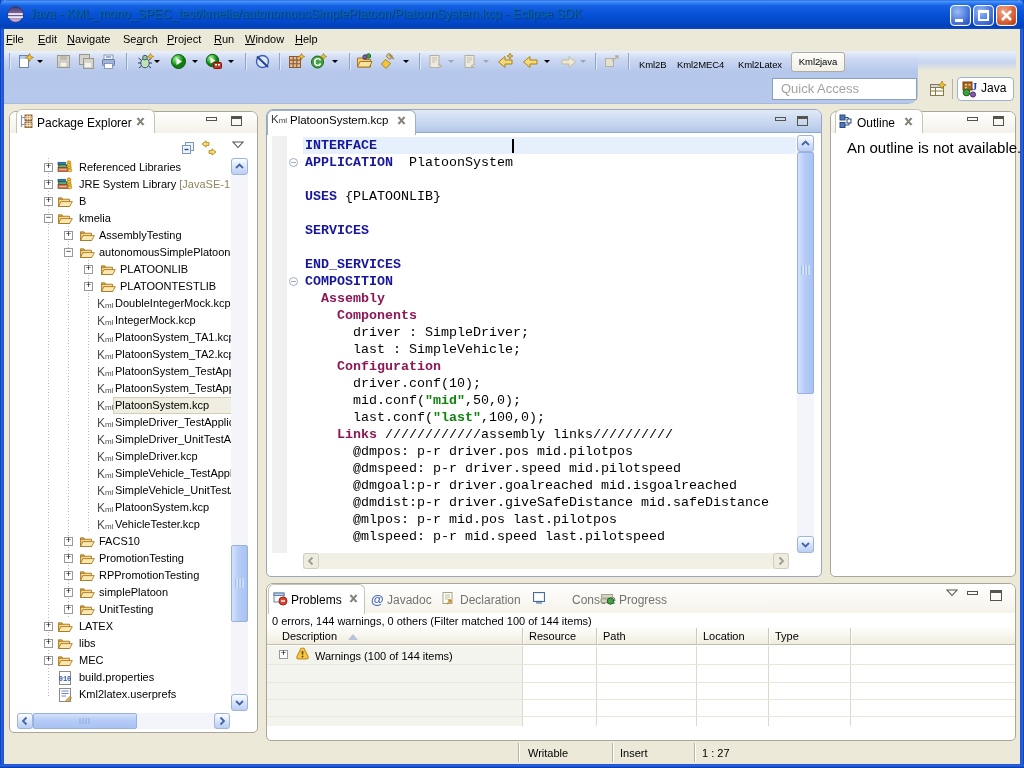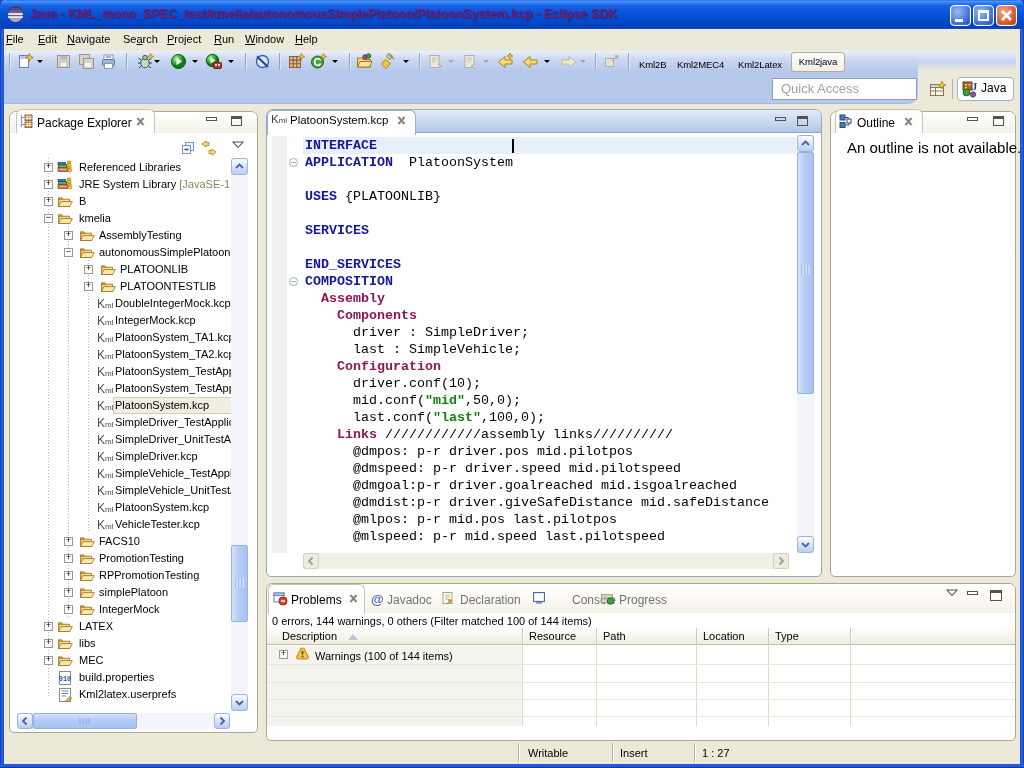--- a/index.html
+++ b/index.html
@@ -34,21 +34,21 @@
         <stop offset="0" stop-color="#4a3a6a"></stop>
         <stop offset="0.45" stop-color="#7a68a0"></stop>
         <stop offset="1" stop-color="#cdbfe4"></stop>
       </linearGradient>
     </defs>
 <circle cx="8.5" cy="8.5" r="7.8" fill="url(#ec)" stroke="#35284f" stroke-width="0.7"></circle>
 <rect x="1.2" y="7.2" width="14.6" height="1.7" fill="#f4f0fa"></rect>
     <rect x="1" y="10.2" width="15" height="1.7" fill="#f4f0fa"></rect>
     <rect x="1.2" y="9" width="14.6" height="1.1" fill="#6a5a90"></rect>
 </svg>
-<div class="ab" style="left:29px;top:7px;font-size:12.5px;font-weight:bold;color:#701a75;text-shadow:1px 1px 1px #11337e">Java - KML_mono_SPEC_test/kmelia/autonomousSimplePlatoon/PlatoonSystem.kcp - Eclipse SDK</div>
+<div class="ab" style="left:29px;top:7px;font-size:12.5px;font-weight:normal;color:#0369a1;text-shadow:1px 1px 1px #11337e">Java - KML_mono_SPEC_test/kmelia/autonomousSimplePlatoon/PlatoonSystem.kcp - Eclipse SDK</div>
 <div class="ab" style="left:950px;top:5px;width:21px;height:21px;border:1px solid #fff;border-radius:4px;background:radial-gradient(circle at 35% 30%,#9dbbf2,#5380e2 50%,#2a55c4 85%,#2450ba);box-shadow:inset 0 0 1px #fff">
     <div class="ab" style="left:4px;top:13px;width:8px;height:3px;background:#fff"></div>
   </div>
 <div class="ab" style="left:973px;top:5px;width:21px;height:21px;border:1px solid #fff;border-radius:4px;background:radial-gradient(circle at 35% 30%,#9dbbf2,#5380e2 50%,#2a55c4 85%,#2450ba);box-shadow:inset 0 0 1px #fff">
     <div class="ab" style="left:4px;top:4px;width:11px;height:11px;border:2px solid #fff;border-top-width:3px"></div>
   </div>
 <div class="ab" style="left:996px;top:5px;width:21px;height:21px;border:1px solid #fff;border-radius:4px;background:radial-gradient(circle at 35% 30%,#f0a888,#e0714c 45%,#c44518 80%,#aa3a12);box-shadow:inset 0 0 1px #fff">
     <svg class="ab" style="left:3px;top:3px" width="13" height="13">
       <path d="M2 2 L11 11 M11 2 L2 11" stroke="#fff" stroke-width="2.6"></path>
     </svg>
@@ -393,21 +393,21 @@
       <path d="M3.9 7.6 L15.3 7.6 L12.7 12.5 L1.5 12.5 Z" fill="#f9e8b2" stroke="#a06e14" stroke-width="0.8"></path>
     </svg>
 <div class="tree-row" style="left:89px;top:428px">simplePlatoon</div>
 <div class="exp" style="left:54px;top:447px;text-align:center;font-size:9px;font-family:Liberation Mono">+</div>
 <svg class="ab" style="left:69px;top:444px" width="16" height="16" viewBox="0 0 16 16">
       <path d="M1.5 5.5 L1.5 3.8 L4.8 3.8 L5.8 5.2 L5.8 5.5 Z" fill="#e8c06a" stroke="#a06e14" stroke-width="0.8"></path>
       <path d="M1.5 5.2 H12.5 V12.5 H1.5 Z" fill="#eec468" stroke="#a06e14" stroke-width="0.8"></path>
       <path d="M2.8 6.8 H11.8" stroke="#f8e09a" stroke-width="1.2"></path>
       <path d="M3.9 7.6 L15.3 7.6 L12.7 12.5 L1.5 12.5 Z" fill="#f9e8b2" stroke="#a06e14" stroke-width="0.8"></path>
     </svg>
-<div class="tree-row" style="left:89px;top:445px">IntegerMock</div>
+<div class="tree-row" style="left:89px;top:445px">UnitTesting</div>
 <div class="exp" style="left:34px;top:464px;text-align:center;font-size:9px;font-family:Liberation Mono">+</div>
 <svg class="ab" style="left:47px;top:461px" width="16" height="16" viewBox="0 0 16 16">
       <path d="M1.5 5.5 L1.5 3.8 L4.8 3.8 L5.8 5.2 L5.8 5.5 Z" fill="#e8c06a" stroke="#a06e14" stroke-width="0.8"></path>
       <path d="M1.5 5.2 H12.5 V12.5 H1.5 Z" fill="#eec468" stroke="#a06e14" stroke-width="0.8"></path>
       <path d="M2.8 6.8 H11.8" stroke="#f8e09a" stroke-width="1.2"></path>
       <path d="M3.9 7.6 L15.3 7.6 L12.7 12.5 L1.5 12.5 Z" fill="#f9e8b2" stroke="#a06e14" stroke-width="0.8"></path>
     </svg>
 <div class="tree-row" style="left:69px;top:462px">LATEX</div>
 <div class="exp" style="left:34px;top:481px;text-align:center;font-size:9px;font-family:Liberation Mono">+</div>
 <svg class="ab" style="left:47px;top:478px" width="16" height="16" viewBox="0 0 16 16">

